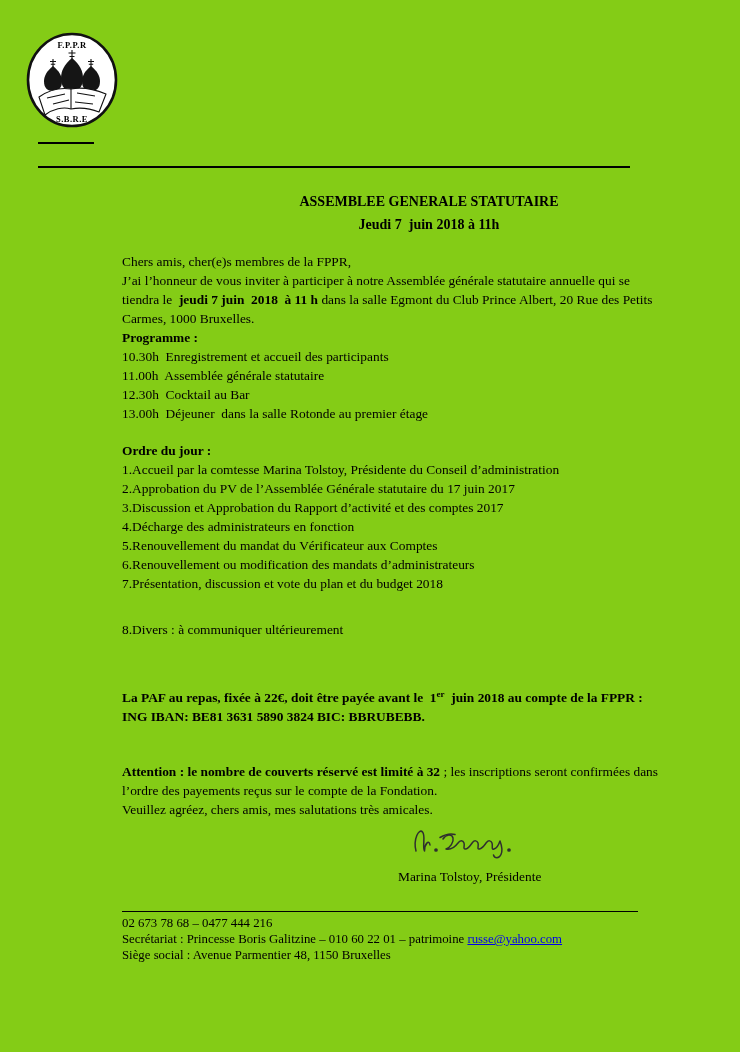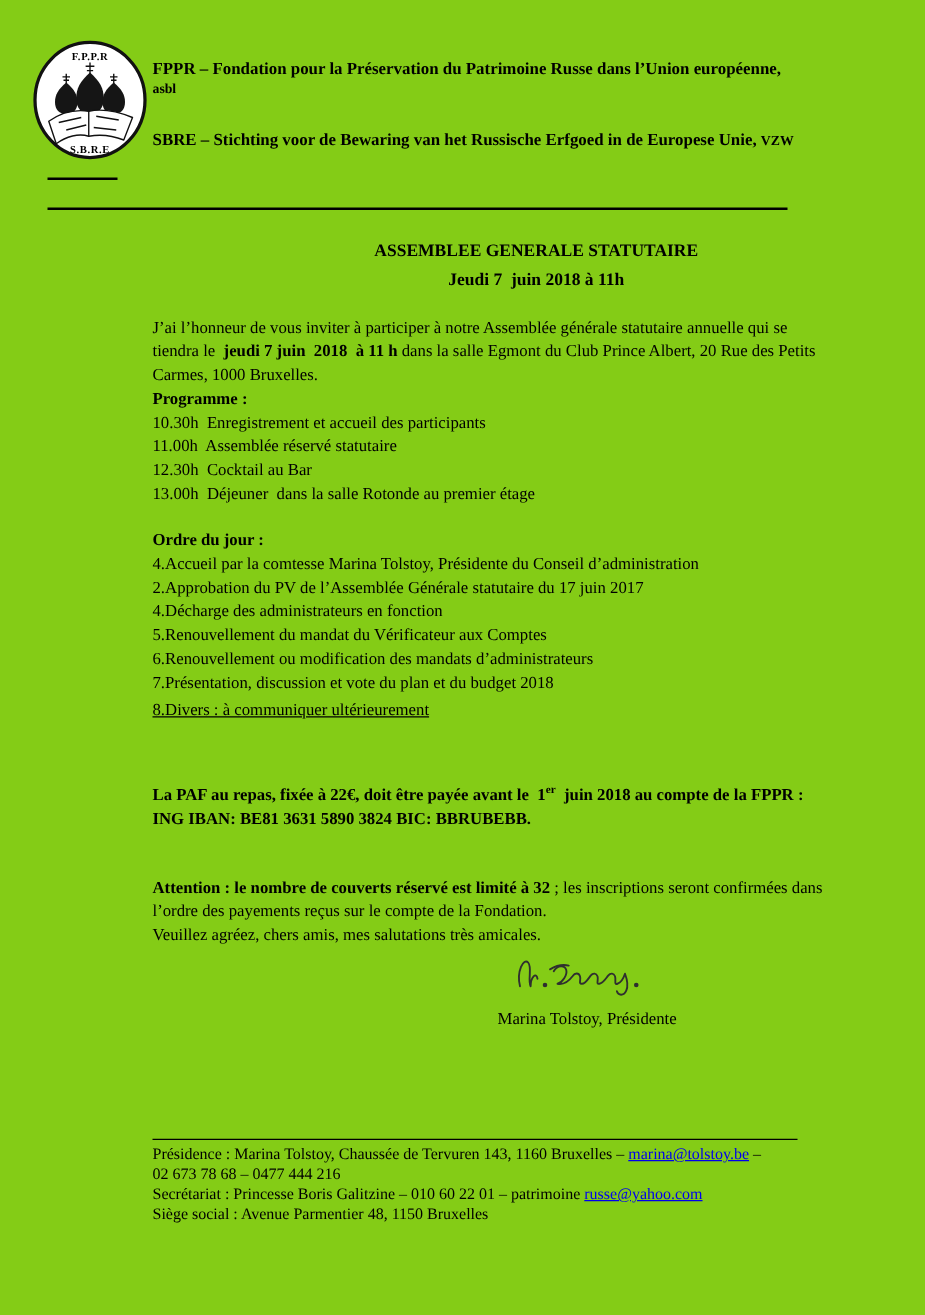--- a/index.html
+++ b/index.html
@@ -25,21 +25,21 @@
 
   .rule-short { position:absolute; left:38px; top:142px; width:56px;  border-top:2px solid #000; }
   .rule-long  { position:absolute; left:38px; top:166px; width:592px; border-top:2px solid #000; }
 
   
   .content { position:absolute; left:122px; top:186px; width:614px; font-size:13.4px; line-height:19px; }
   .title-block { text-align:center; font-weight:bold; font-size:14px; line-height:23px; margin-top:4px; }
   .para { max-width:545px; }
   .mt-intro    { margin-top:16px; }
   .mt-agenda   { margin-top:18px; }
-  .mt-divers   { margin-top:3px;text-decoration:underline; }
+  .mt-divers   { margin-top:27px; }
   .mt-paf      { margin-top:49px; font-weight:bold; }
   .mt-att      { margin-top:36px; }
   .bold { font-weight:bold; }
   sup { font-size:9px; vertical-align:super; line-height:0; }
 
   .signature { display:block; margin:4px 0 0 288px; }
   .sig-name  { margin-top:8px; padding-left:276px; white-space:pre; }
 
   
   .footer { position:absolute; left:122px; top:911px; width:560px; font-size:12.8px; line-height:16px; }
@@ -70,52 +70,49 @@
 
       <g fill="#ffffff" stroke="#111111" stroke-width="1.1" stroke-linejoin="round">
         <path d="M14 66 C24 59 36 56.5 46 58 C58 55.5 70 58.5 81 63 L74 81 C64 77 54 76.5 46 78 C38 75.5 28 78 20 84 Z"></path>
         <path d="M46 58 L46 78"></path>
         <path d="M22 67 L40 63 M28 73 L44 69 M52 62 L70 65 M50 71 L68 73"></path>
       </g>
       <text x="47" y="91" text-anchor="middle" font-family="Liberation Serif, serif" font-size="8.5" font-weight="bold" letter-spacing="0.5">S.B.R.E</text>
     </svg>
   </div>
 
-  <div class="org">
-    <div class="org-line1">FPPR – Fondation pour la Préservation du Patrimoine Russe dans l’Union européenne,</div>
-    <div class="org-sub">asbl</div>
-    <div class="org-line2"><span class="pre">SBRE – Stichting voor de Bewaring van het Russische Erfgoed in de Europese Unie, </span><span class="org-vzw">VZW</span></div>
-  </div>
 
   <div class="rule-short"></div>
   <div class="rule-long"></div>
 
   <div class="content">
 
     <div class="title-block">
       <div class="pre">ASSEMBLEE GENERALE STATUTAIRE</div>
       <div class="pre">Jeudi 7  juin 2018 à 11h</div>
     </div>
 
     <div class="para mt-intro">
+      <div class="pre">Chers amis, cher(e)s membres de la FPPR,</div>
       <div><span class="pre">J’ai l’honneur de vous inviter à participer à notre Assemblée générale statutaire annuelle qui se tiendra le  </span><span class="pre bold">jeudi 7 juin  2018  à 11 h</span><span class="pre"> dans la salle Egmont du Club Prince Albert, 20 Rue des Petits Carmes, 1000 Bruxelles.</span></div>
     </div>
 
     <div class="para">
       <div class="bold pre">Programme :</div>
       <div class="pre">10.30h  Enregistrement et accueil des participants</div>
-      <div class="pre">11.00h  Assemblée réservé statutaire</div>
+      <div class="pre">11.00h  Assemblée générale statutaire</div>
       <div class="pre">12.30h  Cocktail au Bar</div>
       <div class="pre">13.00h  Déjeuner  dans la salle Rotonde au premier étage</div>
     </div>
 
     <div class="para mt-agenda">
       <div class="bold pre">Ordre du jour :</div>
-      <div class="pre">4.Accueil par la comtesse Marina Tolstoy, Présidente du Conseil d’administration</div>
+      <div class="pre">1.Accueil par la comtesse Marina Tolstoy, Présidente du Conseil d’administration</div>
       <div class="pre">2.Approbation du PV de l’Assemblée Générale statutaire du 17 juin 2017</div>
+      <div class="pre">3.Discussion et Approbation du Rapport d’activité et des comptes 2017</div>
       <div class="pre">4.Décharge des administrateurs en fonction</div>
       <div class="pre">5.Renouvellement du mandat du Vérificateur aux Comptes</div>
       <div class="pre">6.Renouvellement ou modification des mandats d’administrateurs</div>
       <div class="pre">7.Présentation, discussion et vote du plan et du budget 2018</div>
     </div>
 
     <div class="para mt-divers pre">8.Divers : à communiquer ultérieurement</div>
 
     <div class="para mt-paf"><span class="pre">La PAF au repas, fixée à 22€, doit être payée avant le  1</span><sup>er</sup><span class="pre">  juin 2018 au compte de la FPPR :   ING IBAN: BE81 3631 5890 3824 BIC: BBRUBEBB.</span></div>
 
@@ -132,19 +129,18 @@
         <path d="M30 14.5 C35 11.5 41 10.5 45 11.5"></path>
         <circle cx="99" cy="27" r="1.1" fill="#2f2f2f"></circle>
       </g>
     </svg>
 
     <div class="sig-name">Marina Tolstoy, Présidente</div>
   </div>
 
   <div class="footer">
     <div class="footer-rule"></div>
-    <div><span class="pre">Présidence : Marina Tolstoy, Chaussée de Tervuren 143, 1160 Bruxelles – </span><a class="mail">marina@tolstoy.be</a><span class="pre"> –</span></div>
     <div class="pre">02 673 78 68 – 0477 444 216</div>
     <div><span class="pre">Secrétariat : Princesse Boris Galitzine – 010 60 22 01 – patrimoine </span><a class="mail">russe@yahoo.com</a></div>
     <div class="pre">Siège social : Avenue Parmentier 48, 1150 Bruxelles</div>
   </div>
 
 </div>
 
 </body></html>

